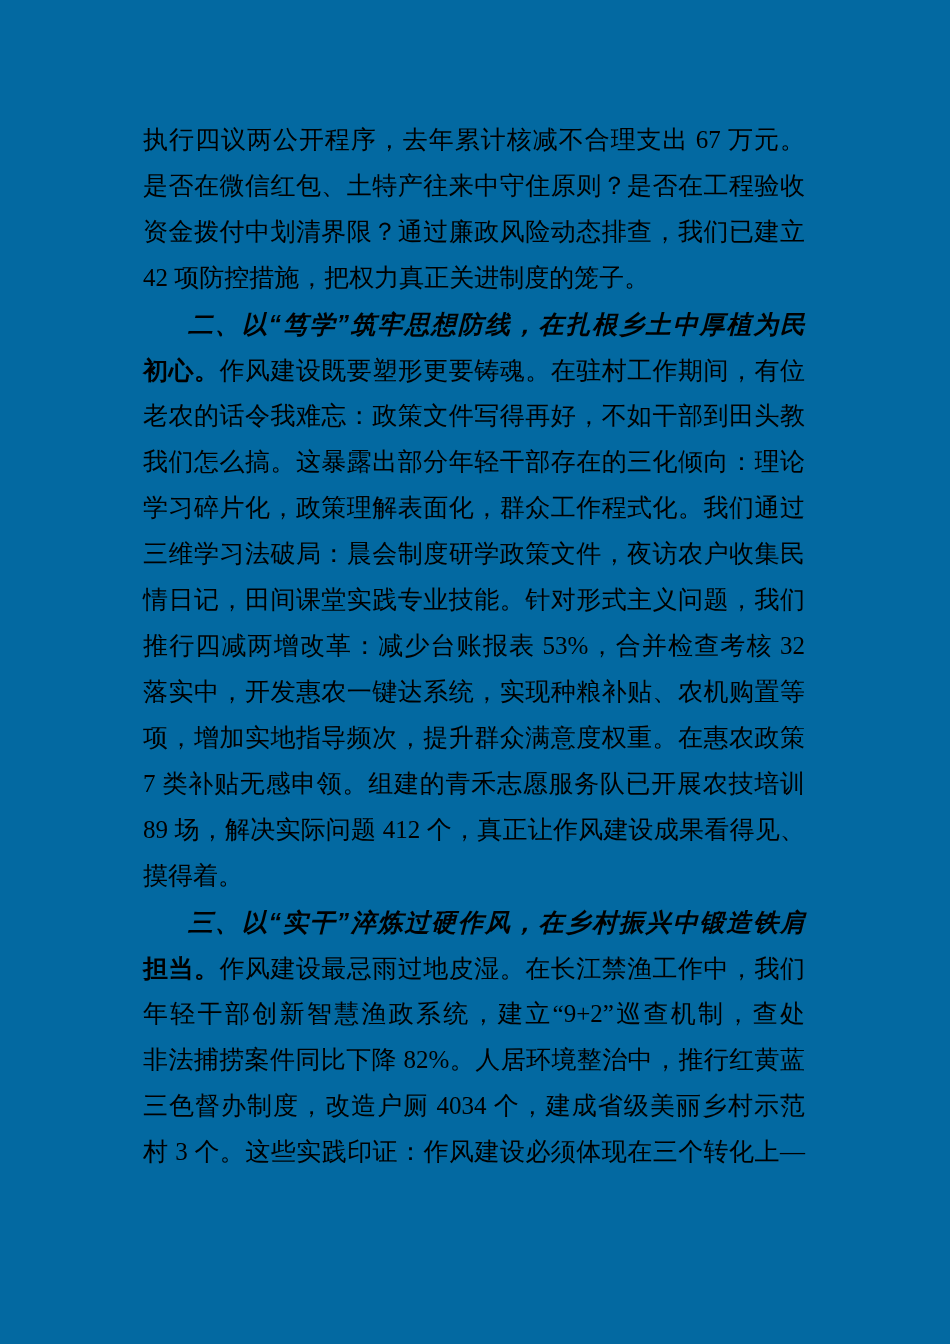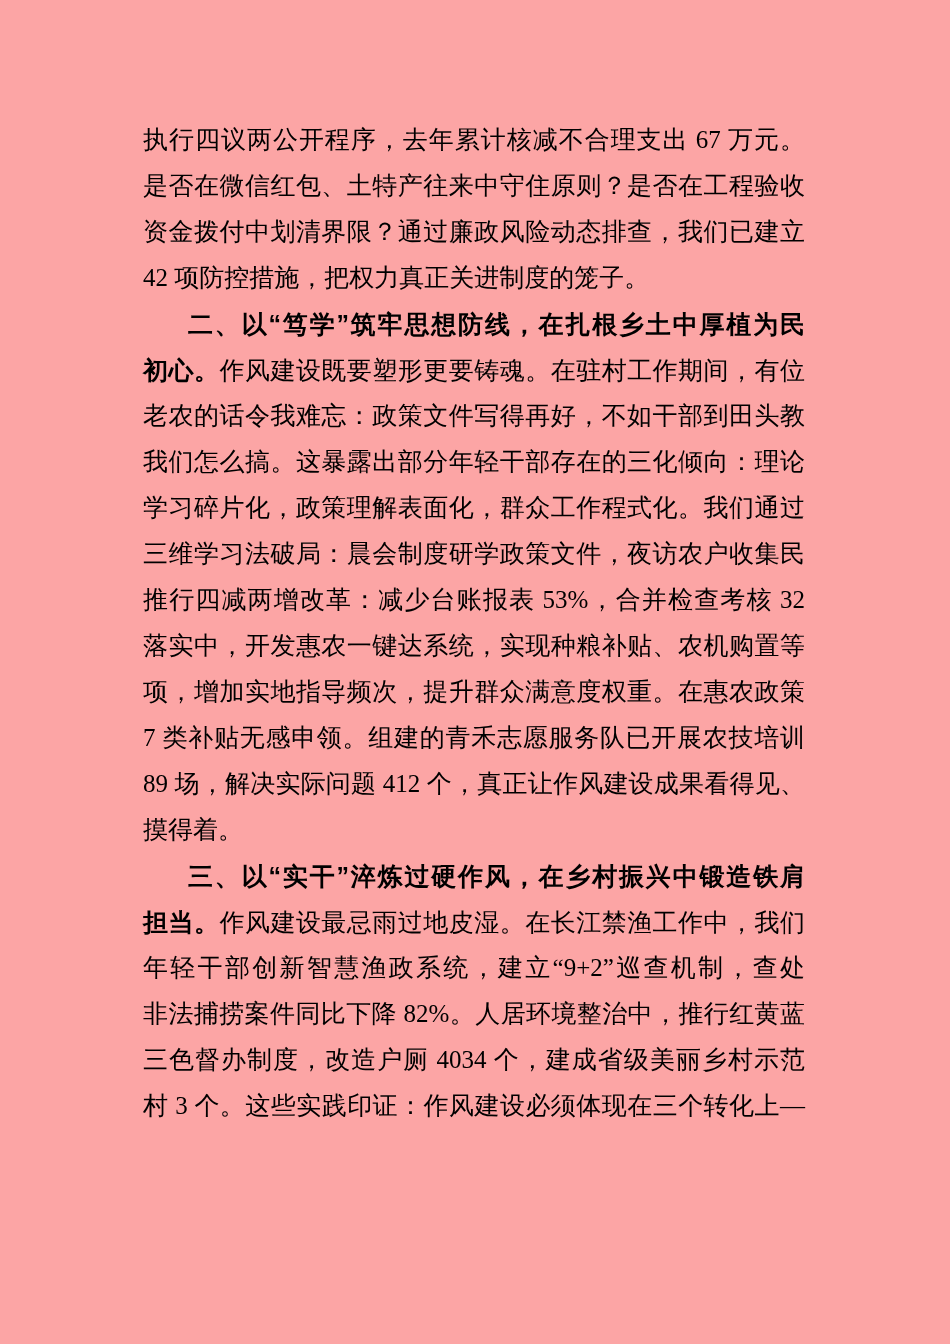--- a/index.html
+++ b/index.html
@@ -4,21 +4,21 @@
 <style>
   html, body {
     margin: 0;
     padding: 0;
     background: #ffffff;
   }
   .page {
     position: relative;
     width: 950px;
     height: 1344px;
-    background: #fca5a5;
+    background: #0369a1;
     overflow: hidden;
   }
   .text-block {
     position: absolute;
     left: 143px;
     top: 117px;
     width: 662px;
   }
   .line {
     font-family: "Liberation Serif", serif;
@@ -26,20 +26,21 @@
     height: 46px;
     line-height: 46px;
     color: #000000;
     text-align: justify;
   }
   .line.stretch {
     text-align-last: justify;
   }
   .line.indent {
     text-indent: 45px;
+    font-style: italic;
   }
   .line span.b {
     font-family: "Liberation Sans", sans-serif;
     font-weight: bold;
   }
   .line span.r {
     font-weight: normal;
   }
 </style>
 </head>
@@ -50,20 +51,21 @@
       <div class="line stretch"><span class="r">执行四议两公开程序，去年累计核减不合理支出 67 万元。</span></div>
       <div class="line stretch"><span class="r">是否在微信红包、土特产往来中守住原则？是否在工程验收</span></div>
       <div class="line stretch"><span class="r">资金拨付中划清界限？通过廉政风险动态排查，我们已建立</span></div>
       <div class="line"><span class="r">42 项防控措施，把权力真正关进制度的笼子。</span></div>
       <div class="line stretch indent"><span class="b">二、以“笃学”筑牢思想防线，在扎根乡土中厚植为民</span></div>
       <div class="line stretch"><span class="b">初心。</span><span class="r">作风建设既要塑形更要铸魂。在驻村工作期间，有位</span></div>
       <div class="line stretch"><span class="r">老农的话令我难忘：政策文件写得再好，不如干部到田头教</span></div>
       <div class="line stretch"><span class="r">我们怎么搞。这暴露出部分年轻干部存在的三化倾向：理论</span></div>
       <div class="line stretch"><span class="r">学习碎片化，政策理解表面化，群众工作程式化。我们通过</span></div>
       <div class="line stretch"><span class="r">三维学习法破局：晨会制度研学政策文件，夜访农户收集民</span></div>
+      <div class="line stretch"><span class="r">情日记，田间课堂实践专业技能。针对形式主义问题，我们</span></div>
       <div class="line stretch"><span class="r">推行四减两增改革：减少台账报表 53%，合并检查考核 32</span></div>
       <div class="line stretch"><span class="r">落实中，开发惠农一键达系统，实现种粮补贴、农机购置等</span></div>
       <div class="line stretch"><span class="r">项，增加实地指导频次，提升群众满意度权重。在惠农政策</span></div>
       <div class="line stretch"><span class="r">7 类补贴无感申领。组建的青禾志愿服务队已开展农技培训</span></div>
       <div class="line stretch"><span class="r">89 场，解决实际问题 412 个，真正让作风建设成果看得见、</span></div>
       <div class="line"><span class="r">摸得着。</span></div>
       <div class="line stretch indent"><span class="b">三、以“实干”淬炼过硬作风，在乡村振兴中锻造铁肩</span></div>
       <div class="line stretch"><span class="b">担当。</span><span class="r">作风建设最忌雨过地皮湿。在长江禁渔工作中，我们</span></div>
       <div class="line stretch"><span class="r">年轻干部创新智慧渔政系统，建立“9+2”巡查机制，查处</span></div>
       <div class="line stretch"><span class="r">非法捕捞案件同比下降 82%。人居环境整治中，推行红黄蓝</span></div>

